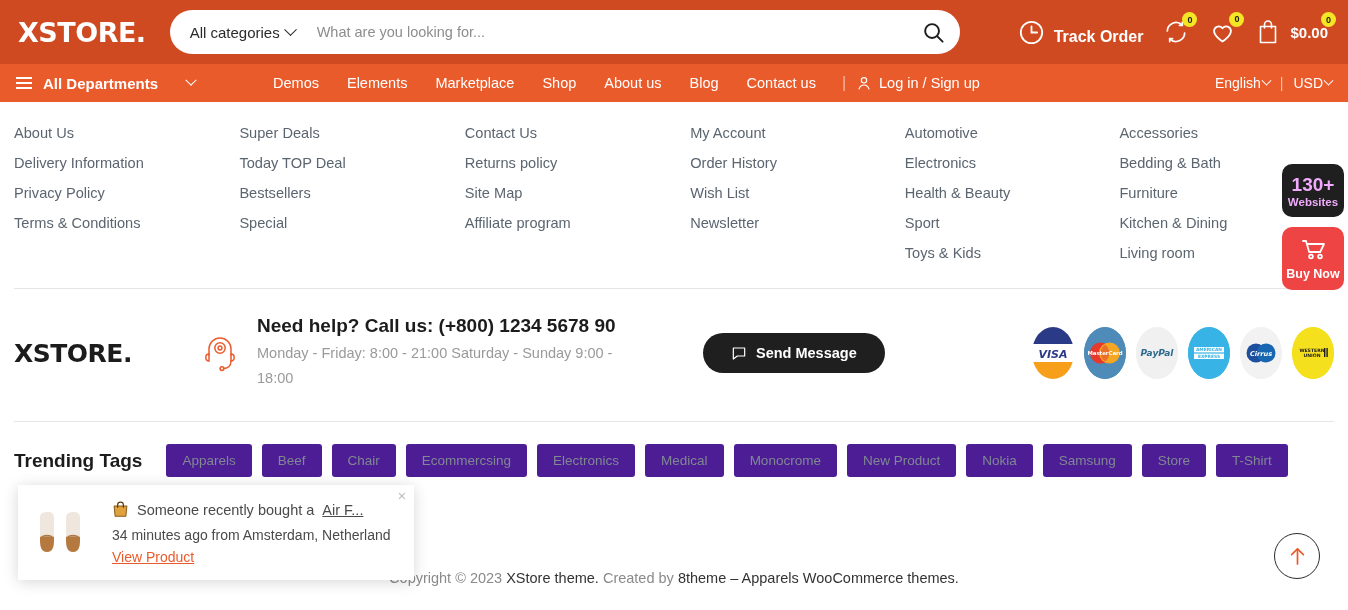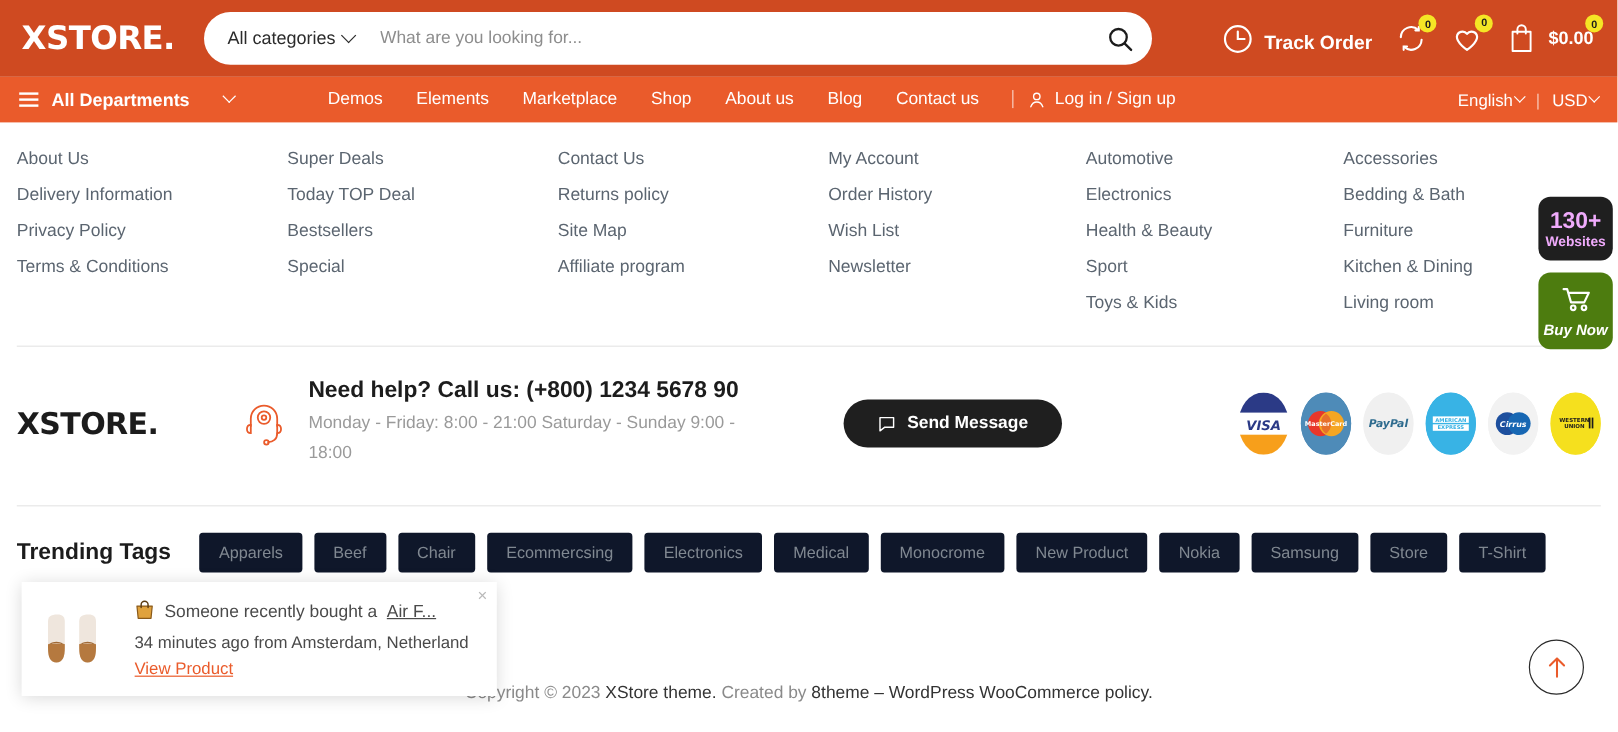--- a/index.html
+++ b/index.html
@@ -106,42 +106,42 @@
   }
   .pays { display: flex; gap: 10px; margin-left: auto; }
   .pay { width: 42px; height: 52px; border-radius: 50%;
     display:flex; align-items:center; justify-content:center; overflow:hidden; }
 
   
   .divider2 { height: 1px; background: #e6e6e6; margin: 30px 14px 0 14px; }
   .tags-row { display: flex; align-items: center; padding: 22px 14px 0 14px; gap: 10px; flex-wrap: nowrap; }
   .tags-title { font-size: 19px; font-weight: 700; color: #1c1c1c; white-space: nowrap; margin-right: 14px; }
   .tag {
-    background: #0f172a; color: #808891; font-size: 13.5px;
+    background: #4c1d95; color: #808891; font-size: 13.5px;
     padding: 9px 16px; border-radius: 3px; white-space: nowrap; cursor: pointer;
   }
 
   
   .copyright {
     position: absolute; left: 0; right: 0; top: 570px;
     text-align: center; font-size: 14.5px; color: #8a8a8a;
   }
   .copyright b { color: #333; font-weight: 400; }
 
   
   .side-badges { position: absolute; right: 4px; top: 164px; width: 62px; }
   .badge-box {
     background: #1f1f1f; color: #f0abfc; border-radius: 10px;
     padding: 9px 0; text-align: center; margin-bottom: 10px;
   }
   .badge-box .big { font-size: 19px; font-weight: 700; line-height: 23px; }
   .badge-box .small { font-size: 11.5px; font-weight: 700; }
   .buy-box {
-    background: #4d7c0f; color: #fff; border-radius: 10px;
-    padding: 10px 0 9px; text-align: center; font-style: italic;
+    background: #ef4444; color: #fff; border-radius: 10px;
+    padding: 10px 0 9px; text-align: center;
   }
   .buy-box .small { font-size: 12.5px; font-weight: 700; margin-top: 2px; }
 
   
   .scrolltop {
     position: absolute; right: 28px; top: 533px;
     width: 46px; height: 46px; border-radius: 50%;
     border: 1.6px solid #2b2b2b; background: #fff;
     display: flex; align-items: center; justify-content: center; cursor: pointer;
   }
@@ -394,21 +394,21 @@
     <span class="tag">Medical</span>
     <span class="tag">Monocrome</span>
     <span class="tag">New Product</span>
     <span class="tag">Nokia</span>
     <span class="tag">Samsung</span>
     <span class="tag">Store</span>
     <span class="tag">T-Shirt</span>
   </div>
 
   <div class="copyright">
-    <span>Copyright © 2023 </span><b>XStore theme.</b><span> Created by </span><b>8theme</b><b> – WordPress WooCommerce policy.</b>
+    <span>Copyright © 2023 </span><b>XStore theme.</b><span> Created by </span><b>8theme</b><b> – Apparels WooCommerce themes.</b>
   </div>
 
   <div class="side-badges">
     <div class="badge-box">
       <div class="big">130+</div>
       <div class="small">Websites</div>
     </div>
     <div class="buy-box">
       <svg width="28" height="24" viewBox="0 0 28 24" fill="none" stroke="#fff" stroke-width="1.8">
         <path d="M4 4h3l3.2 11h11L25 7H8.5" stroke-linecap="round" stroke-linejoin="round"></path>

